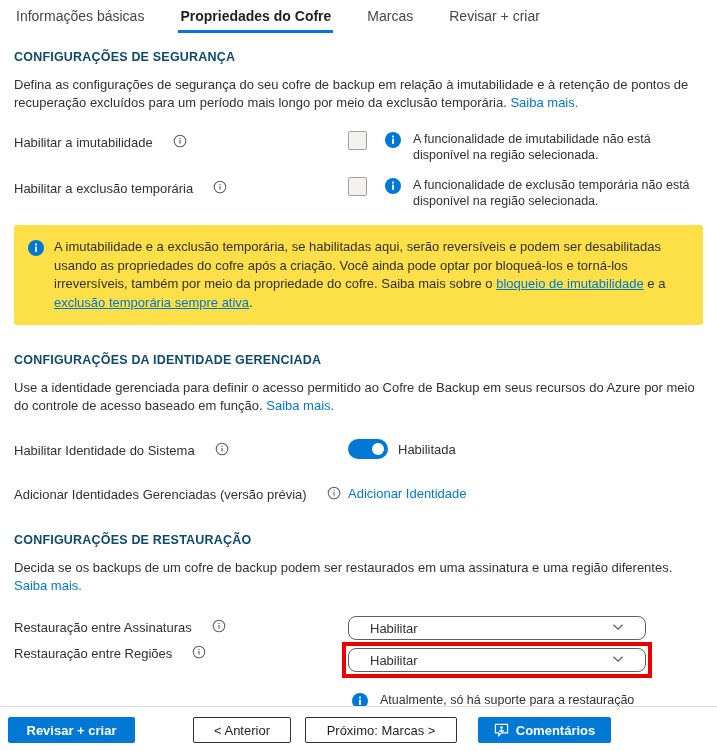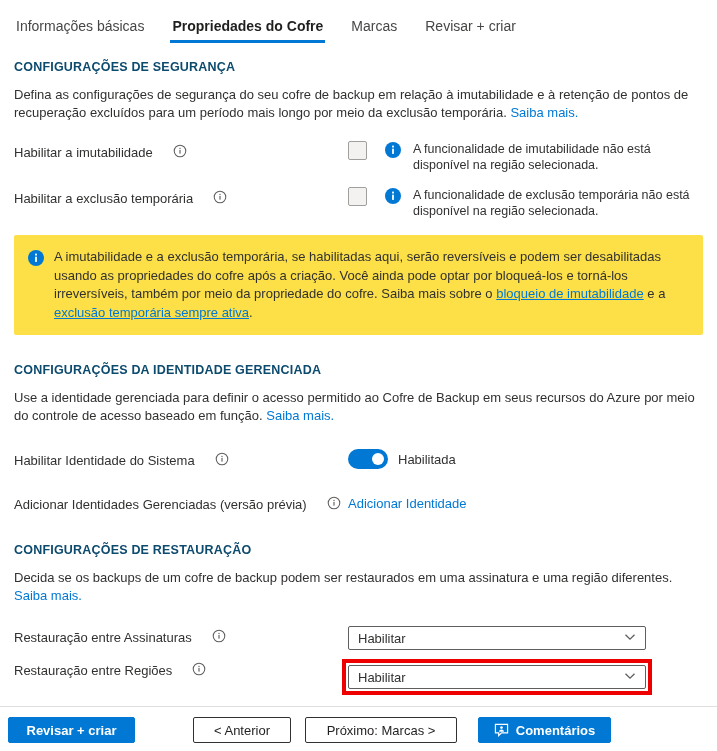--- a/index.html
+++ b/index.html
@@ -2,21 +2,21 @@
 <html><head>
 <meta charset="utf-8">
 <style>
   * { margin: 0; padding: 0; box-sizing: border-box; }
   html, body { width: 717px; height: 751px; background: #fff; overflow: hidden;
     font-family: "Liberation Sans", sans-serif; color: #323130; }
   .page { width: 717px; height: 751px; position: relative; }
   .content { padding: 0 14px 60px 14px; }
 
   
-  .tabbar { display: flex; gap: 24px; padding-top: 19px; margin-bottom: 0; }
+  .tabbar { display: flex; gap: 32px; padding-top: 9px; margin-bottom: 0; }
   .tab { font-size: 14px; line-height: 15px; padding: 0 2px 6px 2px; color: #484644;
     cursor: pointer; border-bottom: 3px solid transparent; white-space: nowrap; }
   .tab.active { color: #201f1e; font-weight: 700; border-bottom: 3px solid #0078d4; }
 
   
   .section-title { font-size: 12.5px; font-weight: 700; color: #0c4a6e; letter-spacing: .2px; margin-top: 17px; }
   .desc { font-size: 13px; line-height: 18px; margin-top: 12px; max-width: 688px; }
   a, .link { color: #0078d4; text-decoration: none; cursor: pointer; }
   .ulink { color: #0078d4; text-decoration: underline; cursor: pointer; }
 
@@ -40,23 +40,23 @@
   .infobox .text { font-size: 13px; line-height: 18.5px; max-width: 630px; }
 
   
   .toggle { width: 40px; height: 20px; border-radius: 10px; background: #0078d4;
     position: relative; cursor: pointer; flex: 0 0 40px; }
   .toggle .knob { position: absolute; right: 4px; top: 4px; width: 12px; height: 12px;
     border-radius: 50%; background: #fff; }
   .toggle-state { font-size: 13px; margin-left: 10px; padding-top: 3px; }
 
   
-  .dropdown { width: 298px; height: 24px; border: 1px solid #605e5c; border-radius: 2px;
+  .dropdown { width: 298px; height: 24px; border: 1px solid #605e5c; border-radius: 8px;
     background: #fff; display: flex; align-items: center; justify-content: space-between;
-    padding: 0 9px; font-size: 13px; cursor: pointer; }
+    padding: 0 21px; font-size: 13px; cursor: pointer; }
   .chevron { width: 12px; height: 12px; }
   .red-wrap { border: 4px solid #ee0000; padding: 2px; width: 310px; }
   .note-row { margin-left: 338px; margin-top: 14px; }
 
   
   .footer { position: absolute; left: 0; bottom: 0; width: 717px; height: 45px;
     background: #fff; border-top: 1px solid #e1dfdd; }
   .btn { position: absolute; top: 10px; height: 26px; font-size: 13px;
     font-family: "Liberation Sans", sans-serif; display: flex; align-items: center;
     justify-content: center; cursor: pointer; border-radius: 2px; white-space: nowrap; }
@@ -211,21 +211,21 @@
           <span>Habilitar</span>
           <span class="icon-slot">
   <svg class="chevron" viewBox="0 0 12 12">
                 <polyline points="1.5,3.8 6,8.2 10.5,3.8" fill="none" stroke="#605e5c" stroke-width="1.3"></polyline>
               </svg>
 </span>
         </div>
       </div>
     </div>
 
-    <div class="row" style="margin-top:9px">
+    <div class="row" style="margin-top:2px">
       <div class="label">
         <span>Restauração entre Regiões</span>
         <span class="icon-slot">
   <svg class="tip-icon" viewBox="0 0 16 16">
               <circle cx="8" cy="8" r="6.6" fill="none" stroke="#605e5c" stroke-width="1.2"></circle>
               <rect x="7.35" y="6.8" width="1.3" height="4.2" fill="#605e5c"></rect>
               <rect x="7.35" y="4.4" width="1.3" height="1.4" fill="#605e5c"></rect>
             </svg>
 </span>
       </div>

